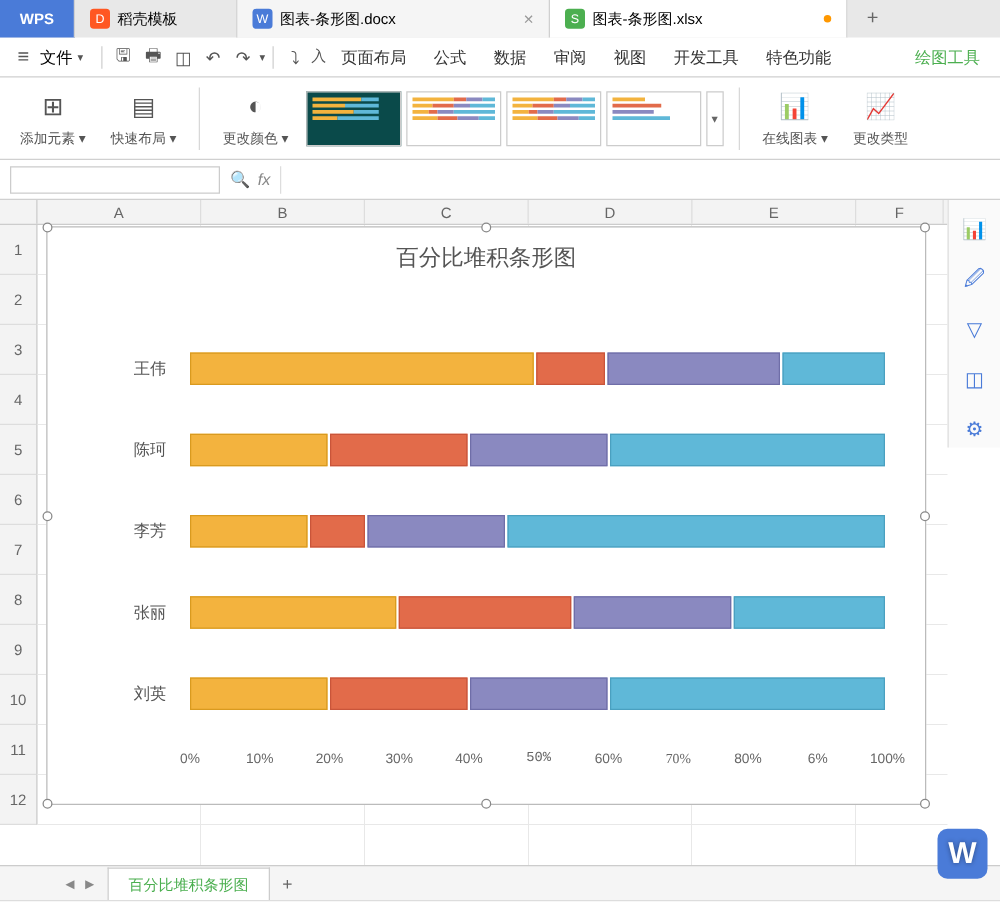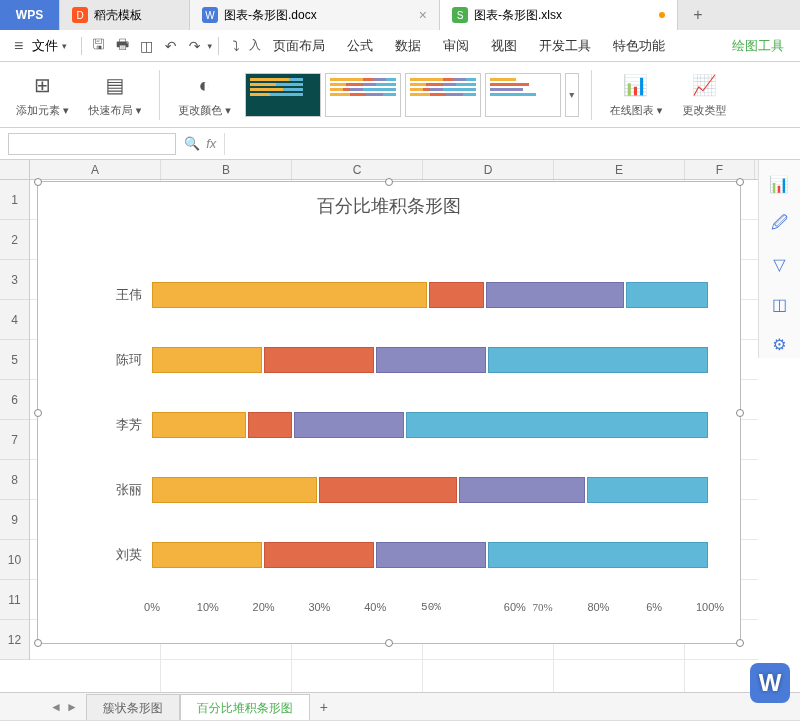--- a/index.html
+++ b/index.html
@@ -64,21 +64,21 @@
 .chart-obj { position: absolute; top: 21px; left: 37px; width: 704px; height: 463px; background: #fff; border: 1px solid #bbb; }
 .chart-obj .handle { position: absolute; width: 8px; height: 8px; background: #fff; border: 1px solid #888; border-radius: 50%; }
 .chart-obj .handle.tl { top: -4px; left: -4px; } .chart-obj .handle.tr { top: -4px; right: -4px; }
 .chart-obj .handle.bl { bottom: -4px; left: -4px; } .chart-obj .handle.br { bottom: -4px; right: -4px; }
 .chart-obj .handle.tm { top: -4px; left: 50%; margin-left: -4px; } .chart-obj .handle.bm { bottom: -4px; left: 50%; margin-left: -4px; }
 .chart-obj .handle.ml { top: 50%; left: -4px; margin-top: -4px; } .chart-obj .handle.mr { top: 50%; right: -4px; margin-top: -4px; }
 .chart-title { text-align: center; font-size: 18px; color: #555; padding: 12px 0 4px; }
 .chart-plot { position: absolute; top: 70px; left: 60px; right: 30px; bottom: 50px; }
 .chart-bar-row { position: absolute; left: 54px; right: 0; height: 26px; display: flex; }
 .chart-bar-row .seg { height: 100%; border: 1px solid; }
-.chart-cat-label { position: absolute; left: 0; width: 44px; text-align: right; font-size: 13px; color: #555; height: 26px; line-height: 26px; }
+.chart-cat-label { position: absolute; left: 0; width: 44px; text-align: center; font-size: 13px; color: #555; height: 26px; line-height: 26px; }
 .chart-axis { position: absolute; left: 54px; right: 0; bottom: -28px; height: 20px; }
 .chart-axis .tick { position: absolute; font-size: 11px; color: #666; transform: translateX(-50%); }
 
 
 .side-panel { position: absolute; top: 0; right: 0; width: 42px; border-left: 1px solid #ddd; background: #fafafa; display: flex; flex-direction: column; align-items: center; padding-top: 10px; gap: 12px; }
 .side-panel .side-btn { width: 28px; height: 28px; display: flex; align-items: center; justify-content: center; color: #4a7bd8; font-size: 16px; cursor: pointer; }
 
 
 .sheet-tabs { height: 28px; border-top: 1px solid #ccc; display: flex; align-items: center; font-size: 12px; padding-left: 50px; gap: 0; background: #f5f5f5; }
 .sheet-tabs .nav { display: flex; gap: 4px; color: #888; margin-right: 8px; }
@@ -310,21 +310,21 @@
     <div class="handle br"></div>
     <div class="chart-title">百分比堆积条形图</div>
     <div class="chart-plot" id="chart-plot">
       <div class="chart-axis" id="chart-axis">
           <div class="tick" style="left: 0%;">0%</div>
           <div class="tick" style="left: 10%;">10%</div>
           <div class="tick" style="left: 20%;">20%</div>
           <div class="tick" style="left: 30%;">30%</div>
           <div class="tick" style="left: 40%;">40%</div>
           <div class="tick" style="left: 50%; font-family: Liberation Mono, monospace;">50%</div>
-          <div class="tick" style="left: 60%; margin-left: 28px;">60%</div>
+          <div class="tick" style="left: 60%;">60%</div>
           <div class="tick" style="left: 70%; font-family: Liberation Serif, serif;">70%</div>
           <div class="tick" style="left: 80%;">80%</div>
           <div class="tick" style="left: 90%;">6%</div>
           <div class="tick" style="left: 100%;">100%</div>
         </div>
     <div class="chart-cat-label" style="top: 30px;">王伟</div>
         <div class="chart-bar-row" style="top: 30px;">
           <div class="seg" style="width: 50%; background: rgb(243, 179, 62); border-color: rgb(217, 154, 31); margin-right: 2px;"></div>
           <div class="seg" style="width: 10%; background: rgb(226, 107, 74); border-color: rgb(201, 85, 58); margin-right: 2px;"></div>
           <div class="seg" style="width: 25%; background: rgb(138, 137, 192); border-color: rgb(111, 110, 168); margin-right: 2px;"></div>
@@ -368,21 +368,20 @@
     <div class="side-btn">◫</div>
     <div class="side-btn">⚙</div>
   </div>
 </div>
 
 <div class="sheet-tabs">
   <div class="nav">
       <span>◄</span>
       <span>►</span>
     </div>
-  <div class="stab">簇状条形图</div>
   <div class="stab active">百分比堆积条形图</div>
   <div class="add">+</div>
 </div>
 
 <div class="statusbar">
   
 </div>
 
 <div class="watermark">
   <div class="wlogo">W</div>

